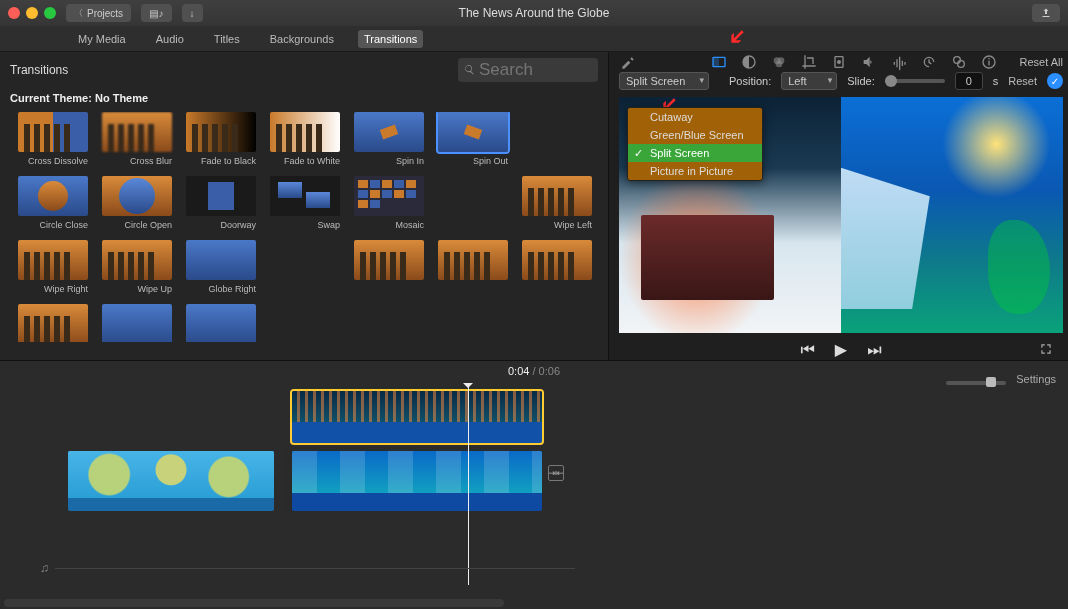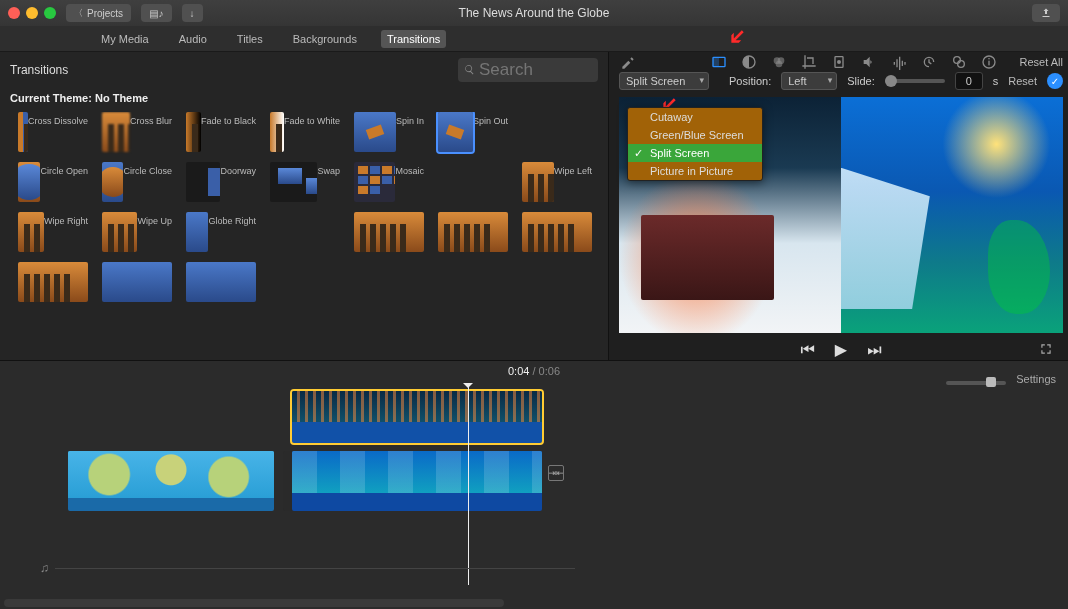--- a/index.html
+++ b/index.html
@@ -8,34 +8,34 @@
 
 .titlebar { height: 26px; background: linear-gradient(#3f3f3f,#353535); display: flex; align-items: center; padding: 0 8px; position: relative; }
 .traffic { display: flex; gap: 6px; }
 .dot { width: 12px; height: 12px; border-radius: 50%; }
 .dot.red { background: #ff5f57; } .dot.yellow { background: #febc2e; } .dot.green { background: #28c840; }
 .tb-btn { margin-left: 10px; height: 18px; padding: 0 8px; background: #505050; border-radius: 4px; color: #ccc; font-size: 10px; display: inline-flex; align-items: center; gap: 4px; }
 .titlebar .title { position: absolute; left: 50%; transform: translateX(-50%); color: #ddd; font-size: 12px; }
 .share-btn { margin-left: auto; width: 28px; height: 18px; background: #505050; border-radius: 4px; display: flex; align-items: center; justify-content: center; }
 
 
-.tabs { height: 26px; background: #2e2e2e; display: flex; align-items: center; padding-left: 95px; gap: 18px; border-bottom: 1px solid #1a1a1a; }
+.tabs { height: 26px; background: #2e2e2e; display: flex; align-items: center; padding-left: 72px; gap: 18px; border-bottom: 1px solid #1a1a1a; }
 .tab { color: #bbb; font-size: 11px; cursor: pointer; padding: 3px 6px; }
 .tab.active { background: #555; border-radius: 3px; color: #fff; }
 
 
 .main { display: flex; height: 308px; }
 .browser { width: 608px; background: #252525; display: flex; flex-direction: column; }
 .browser-head { display: flex; align-items: center; justify-content: space-between; padding: 6px 10px; }
 .browser-title { font-size: 12px; color: #ddd; }
 .search { display: flex; align-items: center; background: #3a3a3a; border-radius: 4px; padding: 2px 6px; width: 140px; }
 .search input { background: transparent; border: none; outline: none; color: #ccc; font-size: 17px; width: 100%; }
 .theme-line { padding: 4px 10px 8px; font-size: 11px; font-weight: 600; color: #eee; }
 .grid { padding: 0 18px; display: grid; grid-template-columns: repeat(7, 70px); column-gap: 14px; row-gap: 10px; align-content: start; overflow: hidden; height: 230px; }
-.thumb { width: 70px; display: flex; align-items: flex-start; }
+.thumb { width: 70px; display: flex; flex-direction: column; align-items: flex-end; }
 .thumb .pic { width: 70px; height: 40px; border-radius: 2px; position: relative; overflow: hidden; }
 .thumb.selected .pic { outline: 2px solid #4a90ff; }
 .thumb .lbl { margin-top: 4px; font-size: 9px; color: #bbb; text-align: center; white-space: nowrap; }
 
 .orange { background: linear-gradient(#d98b3a,#8a4a1a); }
 .blue { background: linear-gradient(#4a78c8,#2a4a8a); }
 .grad-ob { background: linear-gradient(to right,#c97a2a 50%,#3a5fa8 50%); }
 .bars::after { content:""; position:absolute; left:6px; bottom:0; width:6px; height:28px; background:#3a2a1a; box-shadow: 10px 0 #3a2a1a, 20px 0 #3a2a1a, 30px 0 #3a2a1a, 40px 0 #3a2a1a; }
 .fade-black { background: linear-gradient(to right,#c97a2a,#000); }
 .fade-white { background: linear-gradient(to right,#c97a2a,#fff); }
@@ -214,28 +214,28 @@
           <div class="lbl">Spin In</div>
         </div>
       <div class="thumb selected">
           <div class="pic blue">
             <span style="position:absolute;left:50%;top:50%;width:16px;height:10px;background:#c97a2a;transform:translate(-50%,-50%) rotate(20deg)"></span>
           </div>
           <div class="lbl">Spin Out</div>
         </div>
       <div></div>
       <div class="thumb">
-          <div class="pic orange circle"></div>
-          <div class="lbl">Circle Open</div>
-        </div>
-      <div class="thumb">
           <div class="pic blue">
             <span style="position:absolute;left:50%;top:50%;width:30px;height:30px;border-radius:50%;background:linear-gradient(#d98b3a,#8a4a1a);transform:translate(-50%,-50%)"></span>
           </div>
           <div class="lbl">Circle Close</div>
+        </div>
+      <div class="thumb">
+          <div class="pic orange circle"></div>
+          <div class="lbl">Circle Open</div>
         </div>
       <div class="thumb">
           <div class="pic orange doorway" style="background:#1a1a1a"></div>
           <div class="lbl">Doorway</div>
         </div>
       <div class="thumb">
           <div class="pic swap-bg"></div>
           <div class="lbl">Swap</div>
         </div>
       <div class="thumb">

